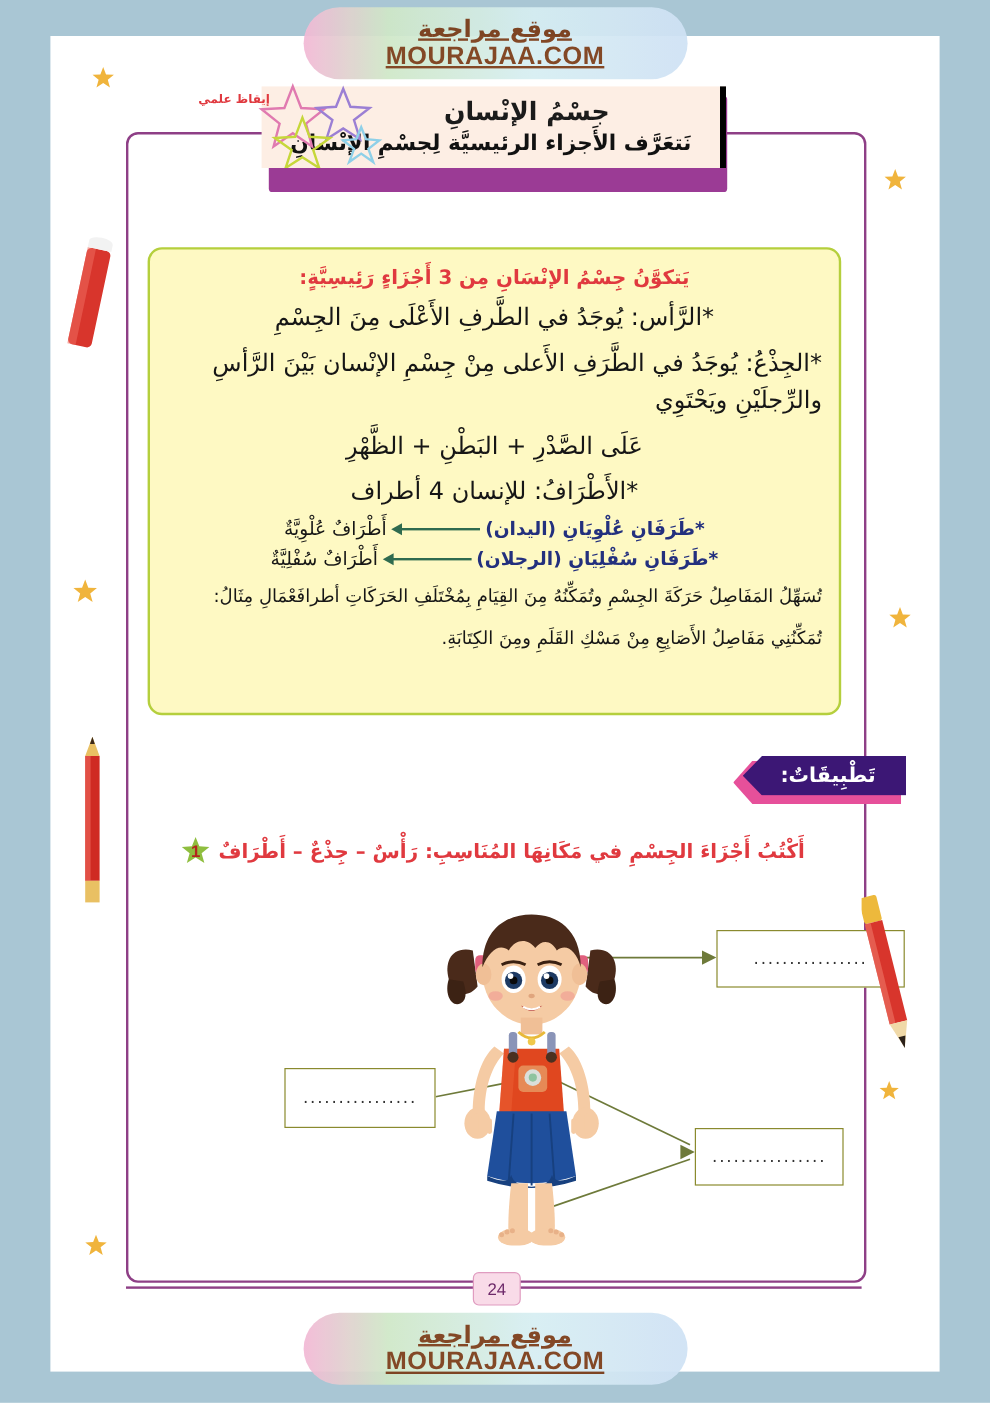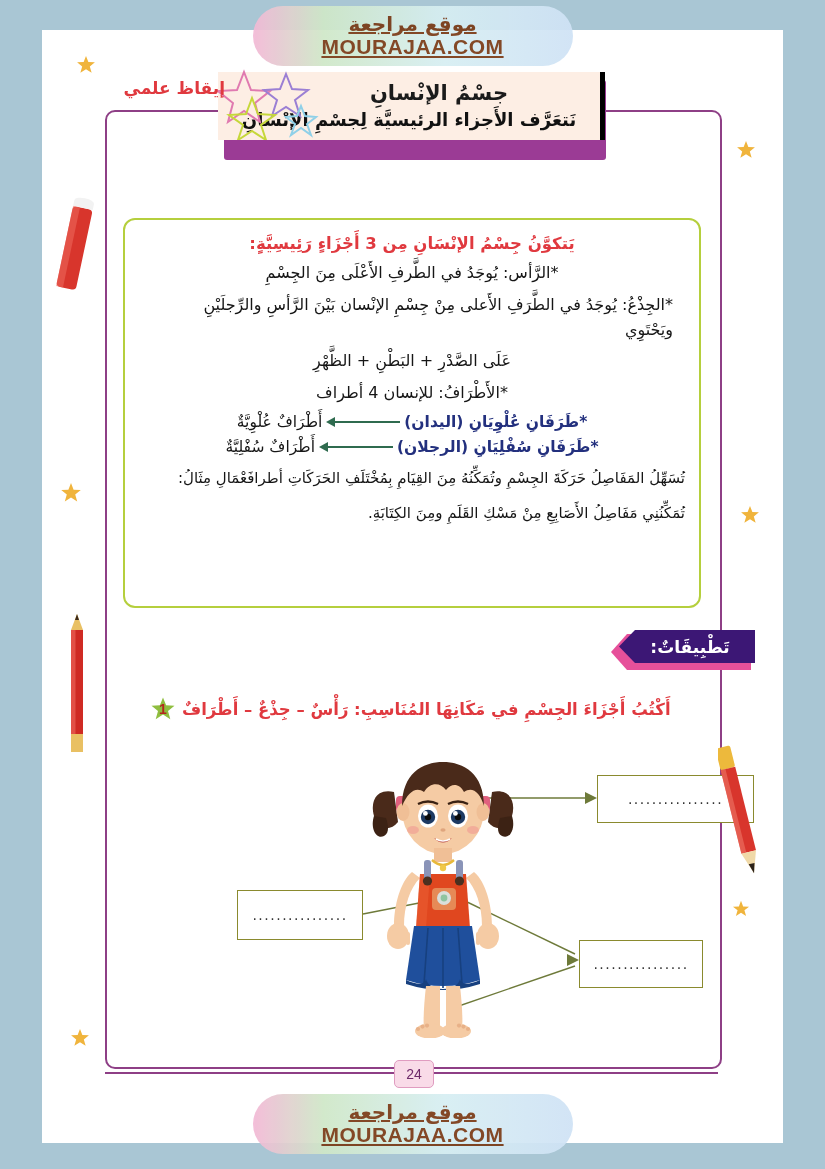--- a/index.html
+++ b/index.html
@@ -44,21 +44,21 @@
 
   
   .frame{
     position:absolute;left:105px;top:110px;width:613px;height:955px;
     border:2.5px solid #8e3f86;border-radius:10px;
   }
 
   
   .subject-tag{
     position:absolute;right:600px;top:78px;
-    font-size:17px;font-weight:bold;color:#e0393f;
+    font-size:10px;font-weight:bold;color:#e0393f;
     font-family:"DejaVu Sans",sans-serif;white-space:nowrap;z-index:12;
   }
 
   
   .title-wrap{
     position:absolute;left:218px;top:72px;width:388px;height:88px;z-index:10;
   }
   .title-shadow{
     position:absolute;left:6px;top:8px;width:382px;height:80px;
     background:#9b3b95;border-radius:3px;
@@ -77,31 +77,31 @@
   .title-sub{
     font-size:18px;font-weight:bold;color:#111;
     font-family:"DejaVu Sans",sans-serif;line-height:1.3;margin-top:2px;
   }
   .title-stars{
     position:absolute;left:-12px;top:-4px;width:120px;height:72px;pointer-events:none;
   }
 
   
   .lesson{
-    position:absolute;left:123px;top:218px;width:578px;height:390px;
-    border:2.5px solid #b5cf3d;border-radius:12px;background:#ffffff;
+    position:absolute;left:123px;top:206px;width:578px;height:390px;
+    border:2.5px solid #b5cf3d;border-radius:12px;background:#fef9c3;
     padding:10px 14px 10px 14px;box-sizing:border-box;
   }
   .lead{
     text-align:center;font-size:16.5px;font-weight:bold;color:#e0393f;
     font-family:"DejaVu Sans",sans-serif;margin:4px 0 8px 0;
   }
   .ln{
-    font-size:16px;color:#161616;font-family:"DejaVu Sans",sans-serif;
-    line-height:1.55;margin:7px 12px;
+    font-size:20px;color:#161616;font-family:"DejaVu Sans",sans-serif;
+    line-height:1.55;margin:7px 0;
   }
   .r{text-align:right;}
   .c{text-align:center;}
   .lim-row{
     display:flex;align-items:center;justify-content:center;gap:4px;
     font-size:15.5px;font-family:"DejaVu Sans",sans-serif;margin:7px 0;
   }
   .lim-row .left-lbl{color:#161616;}
   .lim-row .right-lbl{color:#23307e;font-weight:bold;}
   .arrow-l{display:inline-block;width:74px;height:12px;position:relative;}

